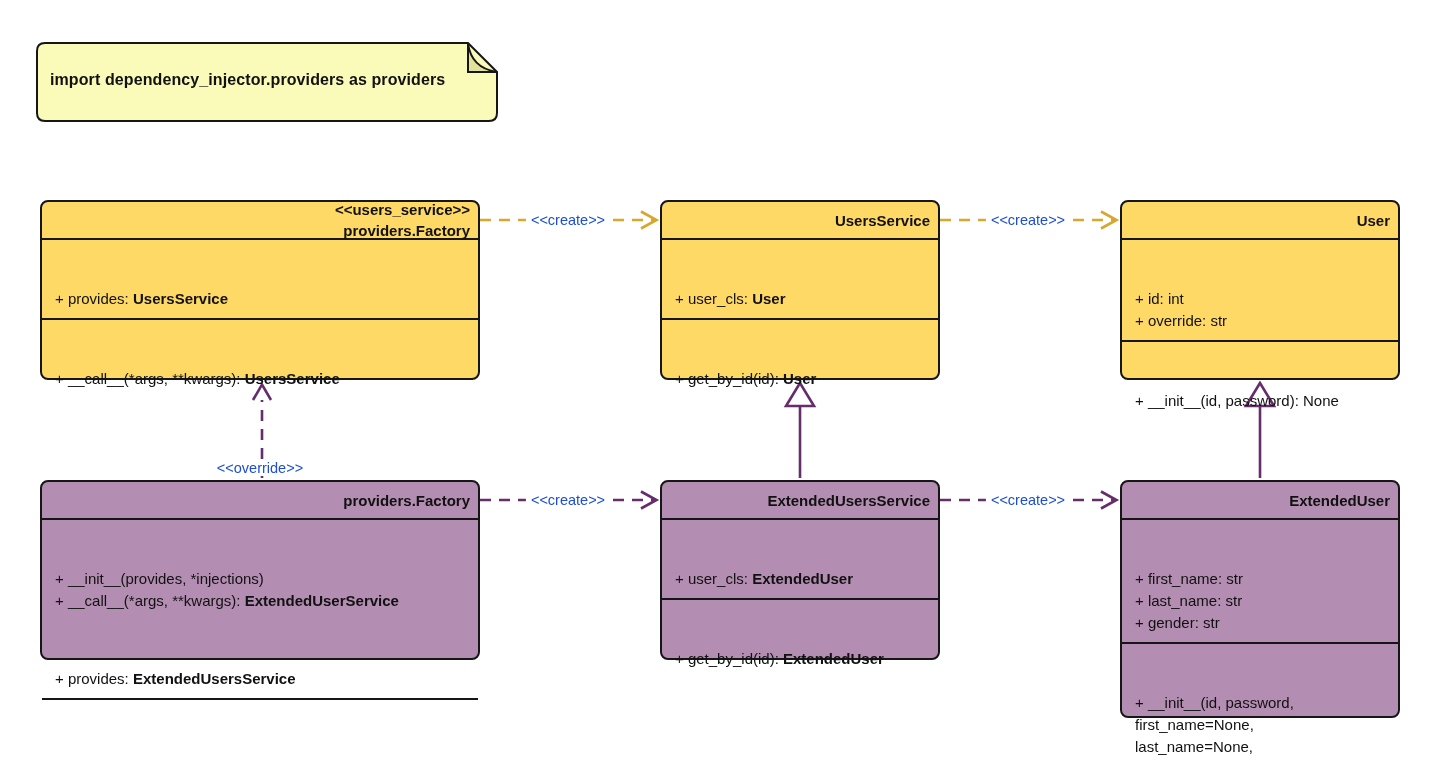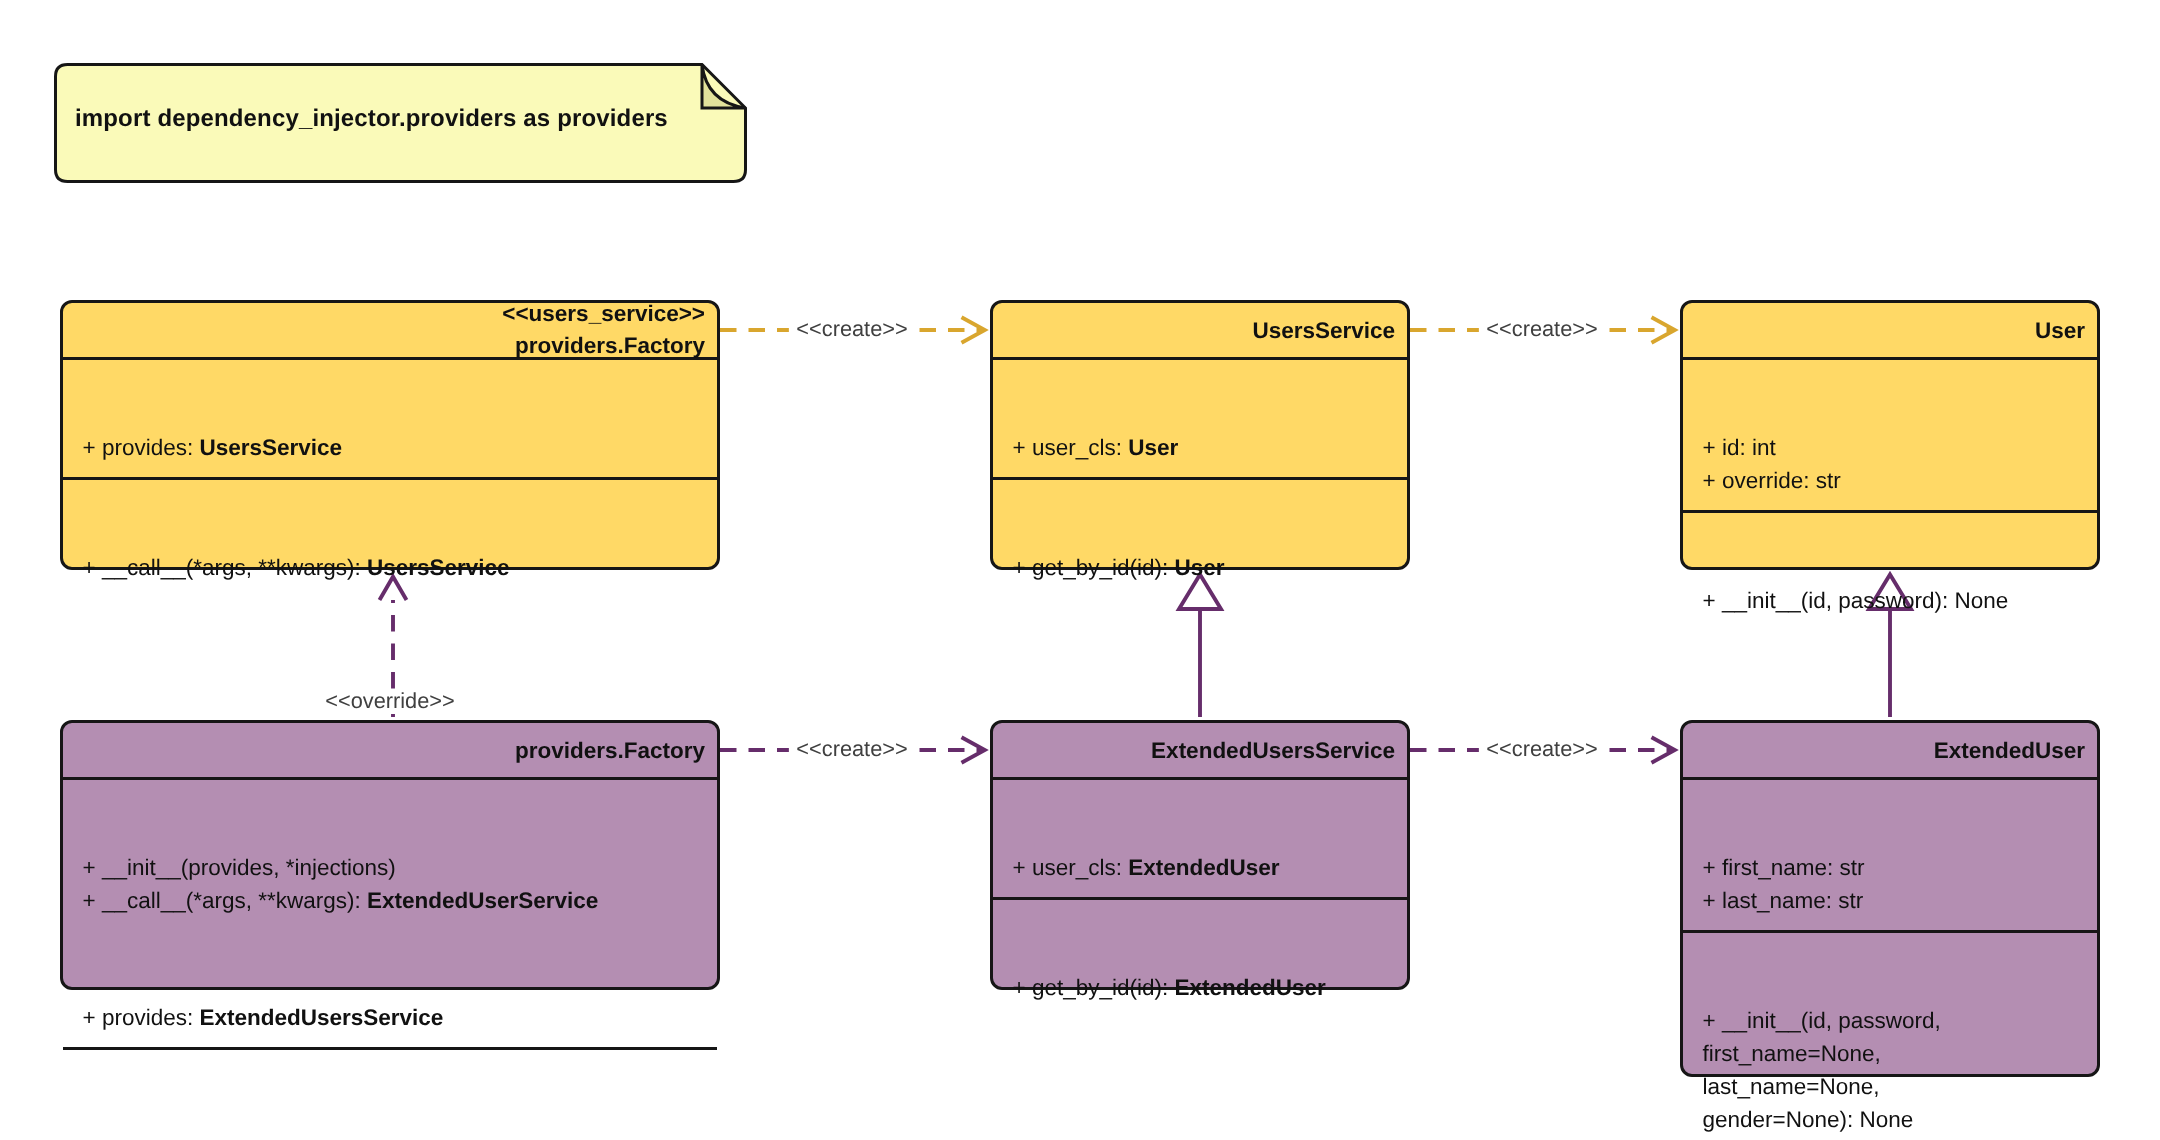--- a/index.html
+++ b/index.html
@@ -39,21 +39,21 @@
   }
   .sec-attrs { border-bottom:2px solid #161616; }
   .member { white-space:pre-line; }
   .member b { font-weight:bold; }
 
   
   #edges { position:absolute; left:0; top:0; pointer-events:none; }
   .edge-label {
     position:absolute; transform:translate(-50%,-50%);
     background:#ffffff; padding:0 5px;
-    font-size:14.5px; color:#404040; white-space:nowrap;
+    font-size:14.5px; color:#1d4ed8; white-space:nowrap;
   }
 </style>
 </head>
 <body>
 
 <div id="canvas">
 
   <svg id="edges" width="1440" height="760" viewBox="0 0 1440 760">
 
     <g stroke="#D9A62E" stroke-width="2.6" fill="none">
@@ -160,20 +160,21 @@
     </div>
   </div>
 
   <div class="uml-class c-purple" style="left:1120px; top:480px; width:280px; height:238px;">
     <div class="sec-title">
       <div>ExtendedUser</div>
     </div>
     <div class="sec sec-attrs">
       <div class="member"><span>+ first_name: str</span></div>
       <div class="member"><span>+ last_name: str</span></div>
+      <div class="member"><span>+ gender: str</span></div>
     </div>
     <div class="sec">
       <div class="member"><span>+ __init__(id, password,
 first_name=None,
 last_name=None,
 gender=None): None</span></div>
     </div>
   </div>
 
   <div class="edge-label" style="left:568px; top:220px;">&lt;&lt;create&gt;&gt;</div>

